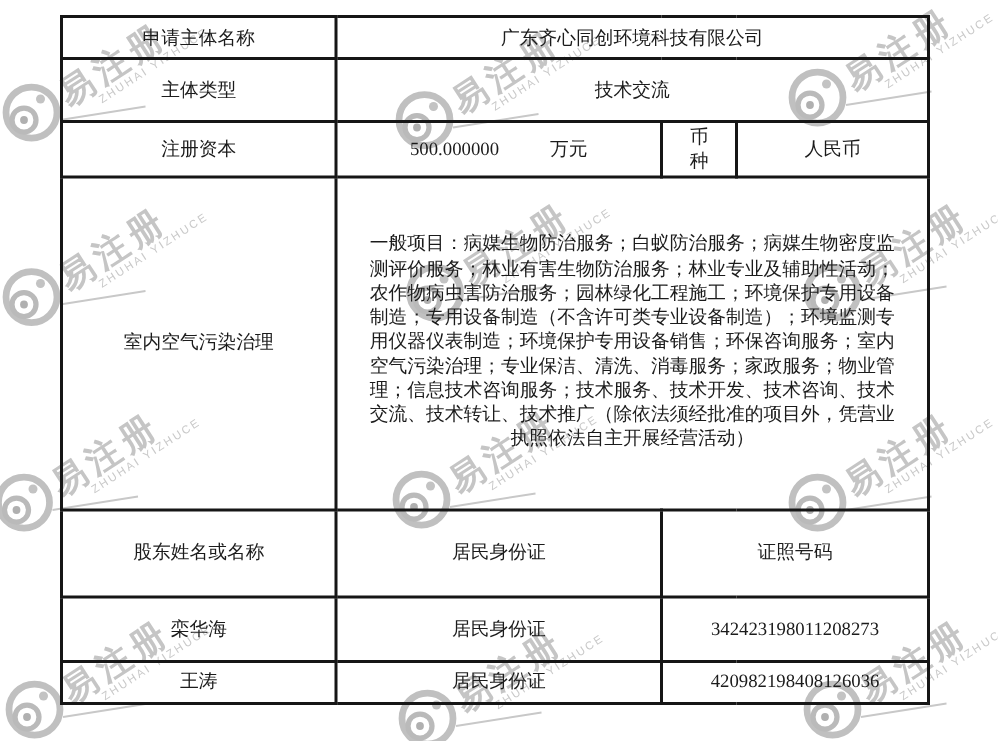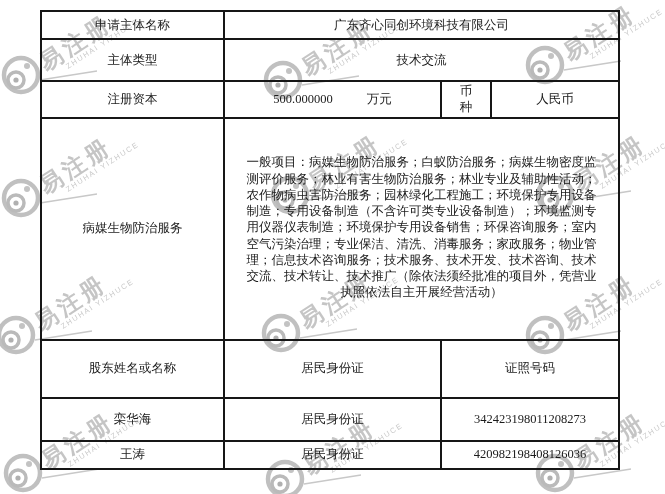--- a/index.html
+++ b/index.html
@@ -238,21 +238,21 @@
           <span>500.000000</span>
           <span>万元</span>
         </div>
       </td>
       <td>币种</td>
       <td>人民币</td>
     </tr>
 
 
     <tr style="height:222px">
-      <td>病媒生物防治服务</td>
+      <td>室内空气污染治理</td>
       <td colspan="3" class="scope-value">一般项目：病媒生物防治服务；白蚁防治服务；病媒生物密度监测评价服务；林业有害生物防治服务；林业专业及辅助性活动；农作物病虫害防治服务；园林绿化工程施工；环境保护专用设备制造；专用设备制造（不含许可类专业设备制造）；环境监测专用仪器仪表制造；环境保护专用设备销售；环保咨询服务；室内空气污染治理；专业保洁、清洗、消毒服务；家政服务；物业管理；信息技术咨询服务；技术服务、技术开发、技术咨询、技术交流、技术转让、技术推广（除依法须经批准的项目外，凭营业执照依法自主开展经营活动）</td>
     </tr>
 
     <tr style="height:58px">
       <td>股东姓名或名称</td>
       <td>居民身份证</td>
       <td colspan="2">证照号码</td>
     </tr>
 
     <tr style="height:43px">

